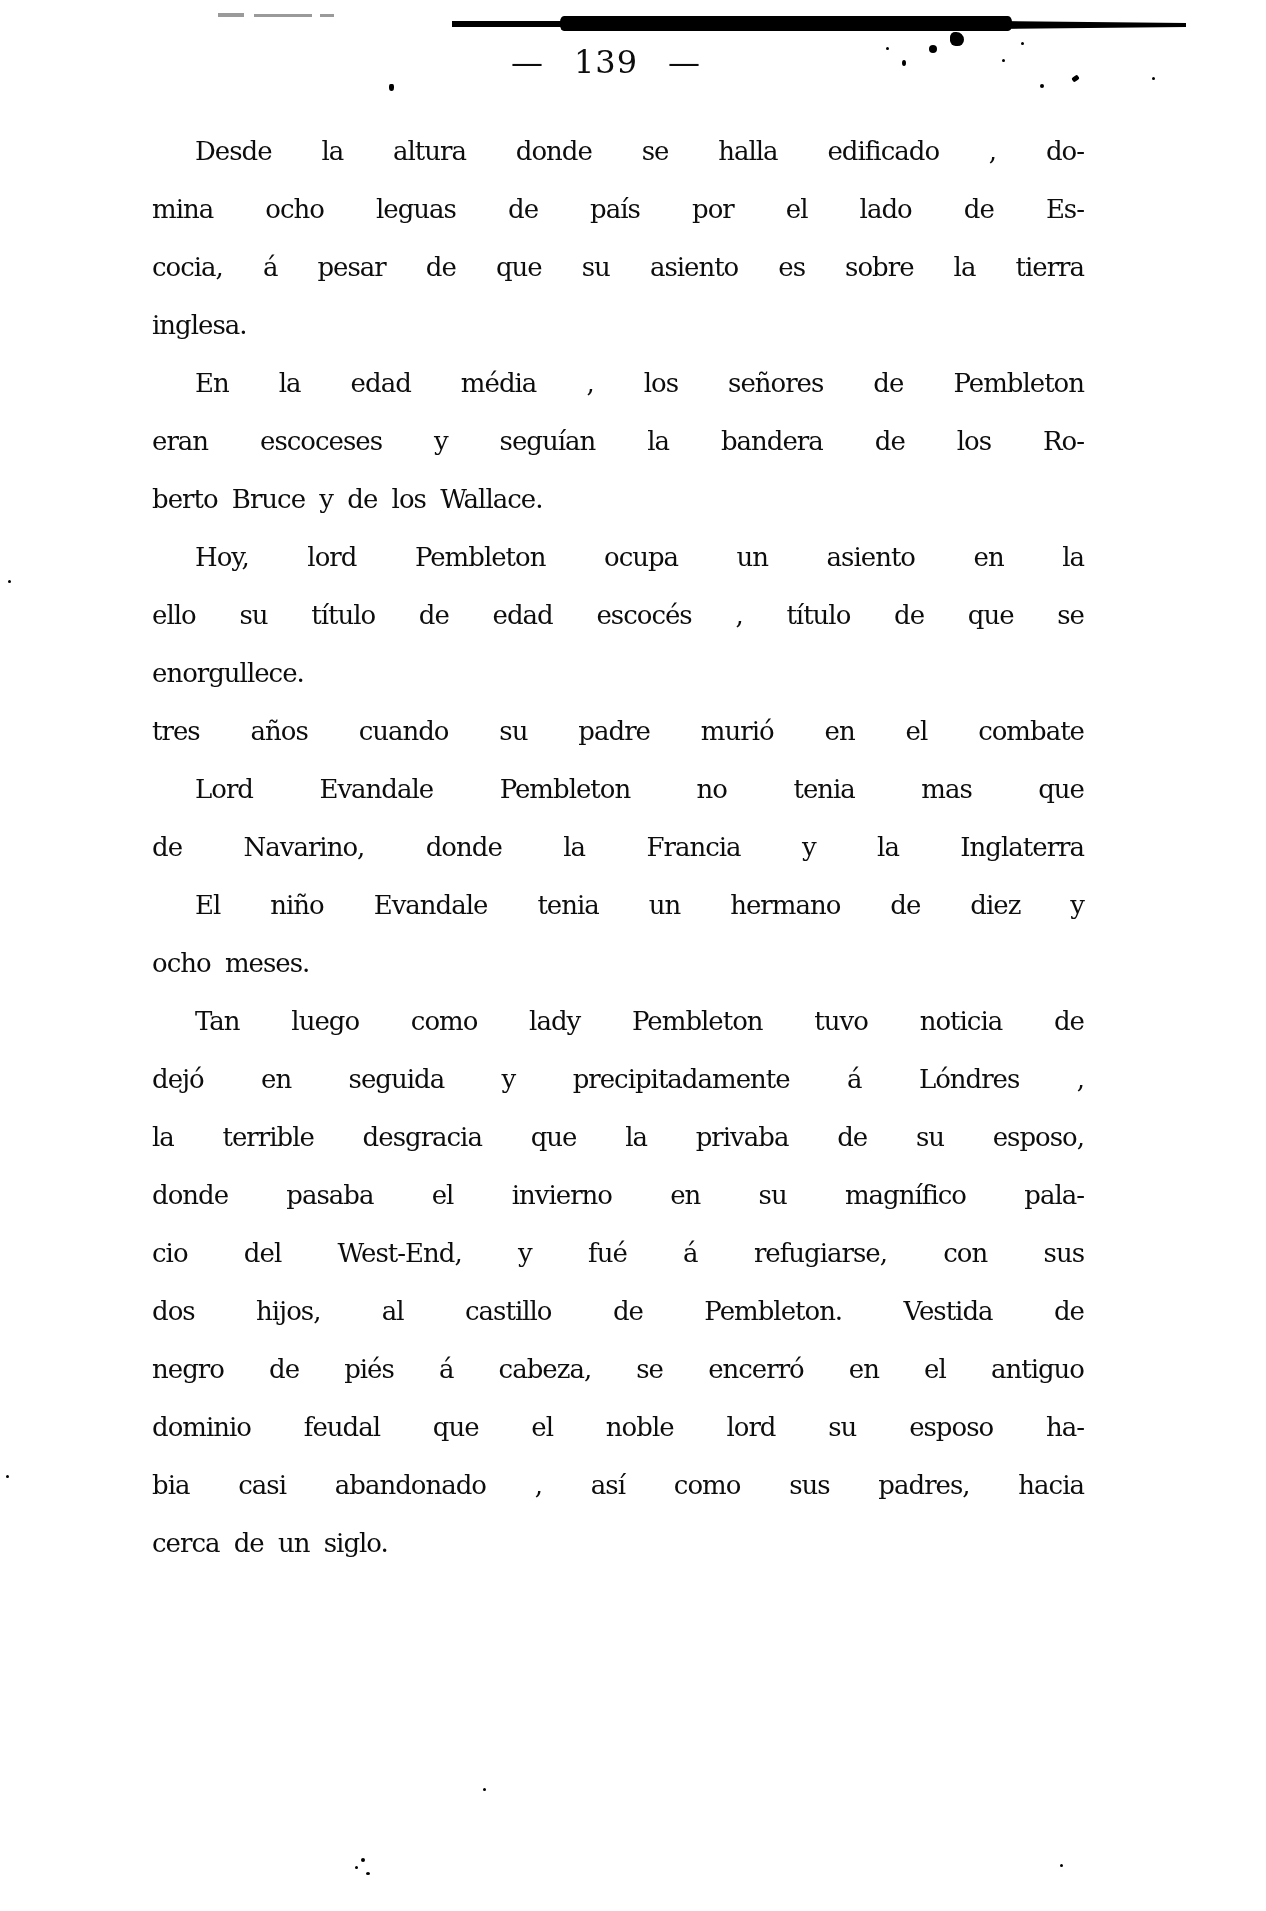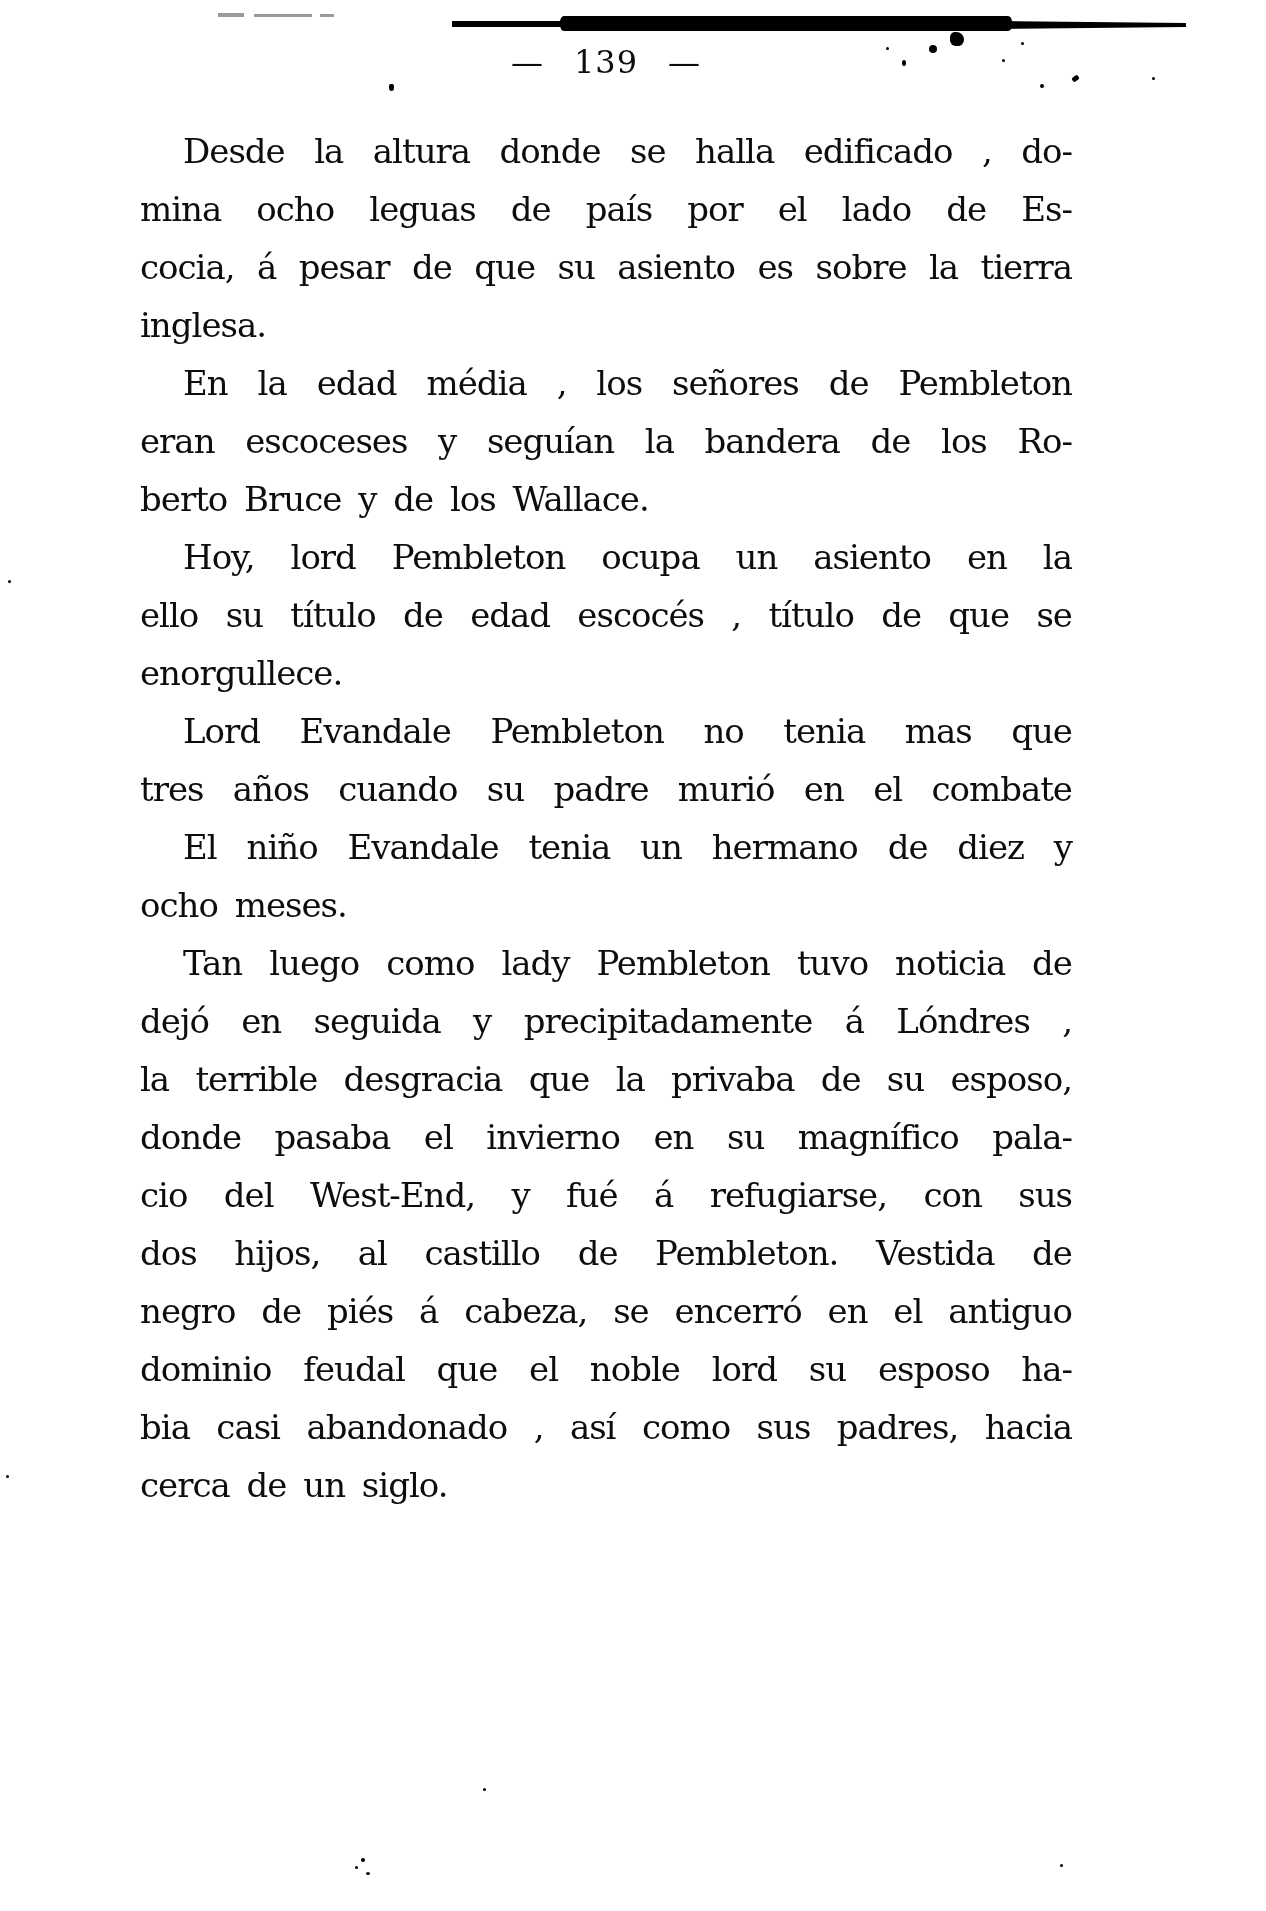--- a/index.html
+++ b/index.html
@@ -24,22 +24,22 @@
   
   .header{
     position:absolute;left:140px;top:34px;width:932px;
     text-align:center;font-size:32px;line-height:56px;
     letter-spacing:1px;white-space:nowrap;
   }
   .header .num{margin:0 30px;}
 
   
   .text{
-    position:absolute;left:140px;top:122px;width:932px;
-    font-size:34px;letter-spacing:-1px;
+    position:absolute;left:152px;top:122px;width:932px;
+    font-size:26px;letter-spacing:-1px;
   }
   .line{
     height:58px;line-height:58px;
     text-align:justify;text-align-last:justify;
     white-space:normal;
   }
   .line.indent{text-indent:43px;}
   .line.end{text-align:center;text-align-last:left;word-spacing:7px;}
 </style>
 </head>
@@ -91,22 +91,23 @@
     <div class="line end">inglesa.</div>
 
     <div class="line indent">En la edad média , los señores de Pembleton</div>
     <div class="line">eran escoceses y seguían la bandera de los Ro-</div>
     <div class="line end">berto Bruce y de los Wallace.</div>
 
     <div class="line indent">Hoy, lord Pembleton ocupa un asiento en la</div>
     <div class="line">ello su título de edad escocés , título de que se</div>
     <div class="line end">enorgullece.</div>
 
+    <div class="line">tres años cuando su padre murió en el combate</div>
     <div class="line indent">Lord Evandale Pembleton no tenia mas que</div>
-    <div class="line">tres años cuando su padre murió en el combate</div>
+    <div class="line">de Navarino, donde la Francia y la Inglaterra</div>
 
     <div class="line indent">El niño Evandale tenia un hermano de diez y</div>
     <div class="line end">ocho meses.</div>
 
     <div class="line indent">Tan luego como lady Pembleton tuvo noticia de</div>
     <div class="line">dejó en seguida y precipitadamente á Lóndres ,</div>
     <div class="line">la terrible desgracia que la privaba de su esposo,</div>
     <div class="line">donde pasaba el invierno en su magnífico pala-</div>
     <div class="line">cio del West-End, y fué á refugiarse, con sus</div>
     <div class="line">dos hijos, al castillo de Pembleton. Vestida de</div>

